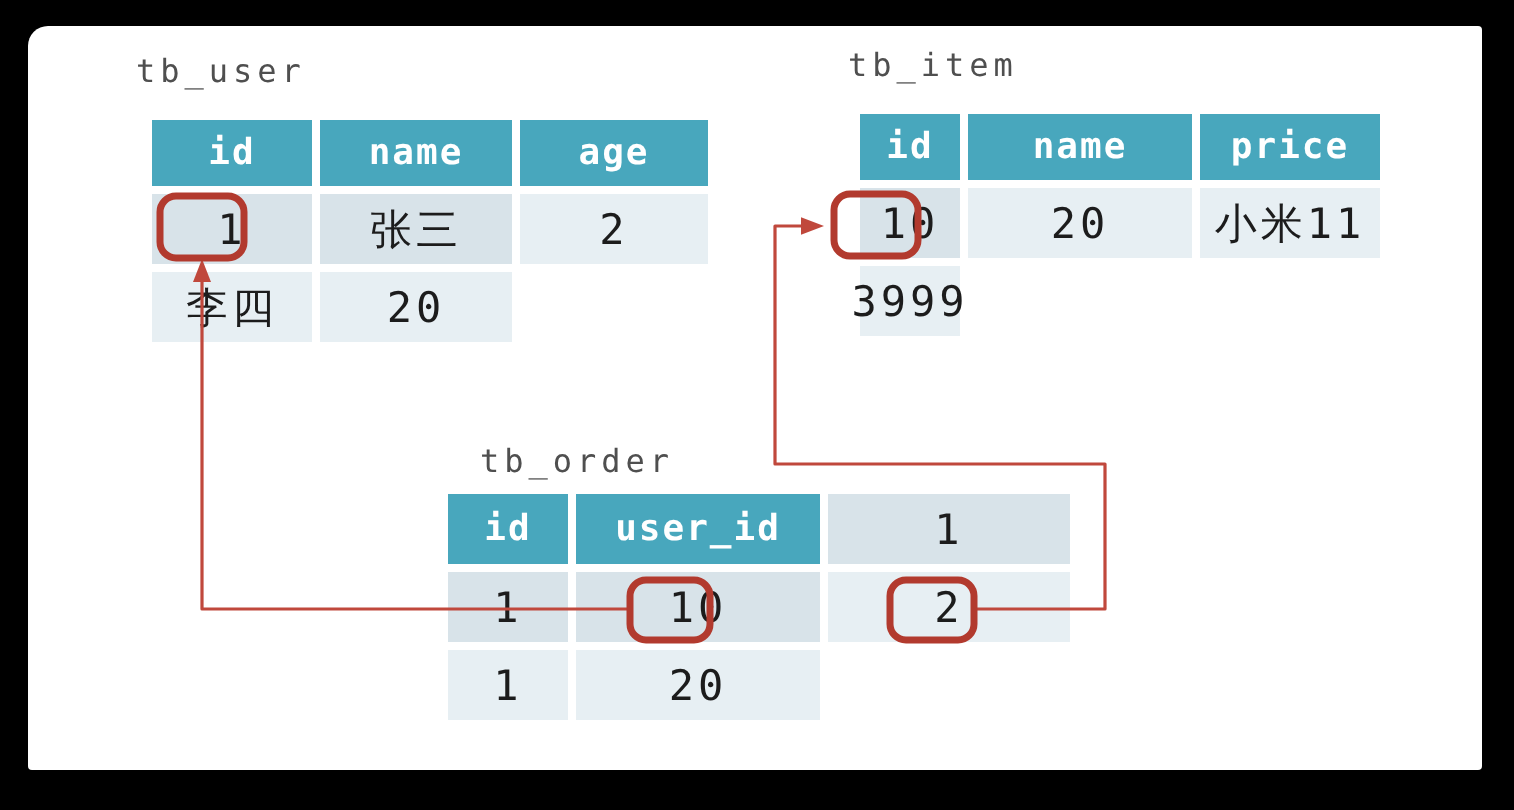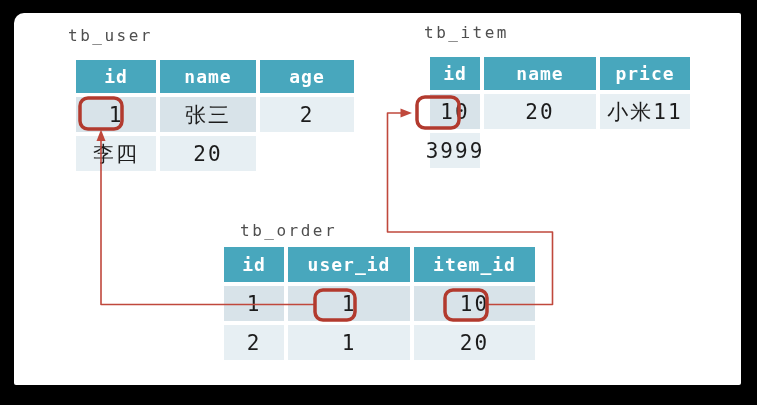--- a/index.html
+++ b/index.html
@@ -69,21 +69,20 @@
   <div class="td r1">10</div>
   <div class="td r2">20</div>
   <div class="td r2">小米11</div>
   <div class="td r2">3999</div>
 </div>
 
 <div class="lbl" id="lbl-order">tb_order</div>
 <div class="tbl tbl-order">
   <div class="th">id</div>
   <div class="th">user_id</div>
-  <div class="th">item_id</div>
   <div class="td r1">1</div>
   <div class="td r1">1</div>
   <div class="td r1">10</div>
   <div class="td r2">2</div>
   <div class="td r2">1</div>
   <div class="td r2">20</div>
 </div>
 
 <svg class="overlay" width="757" height="405" viewBox="0 0 757 405">
 

